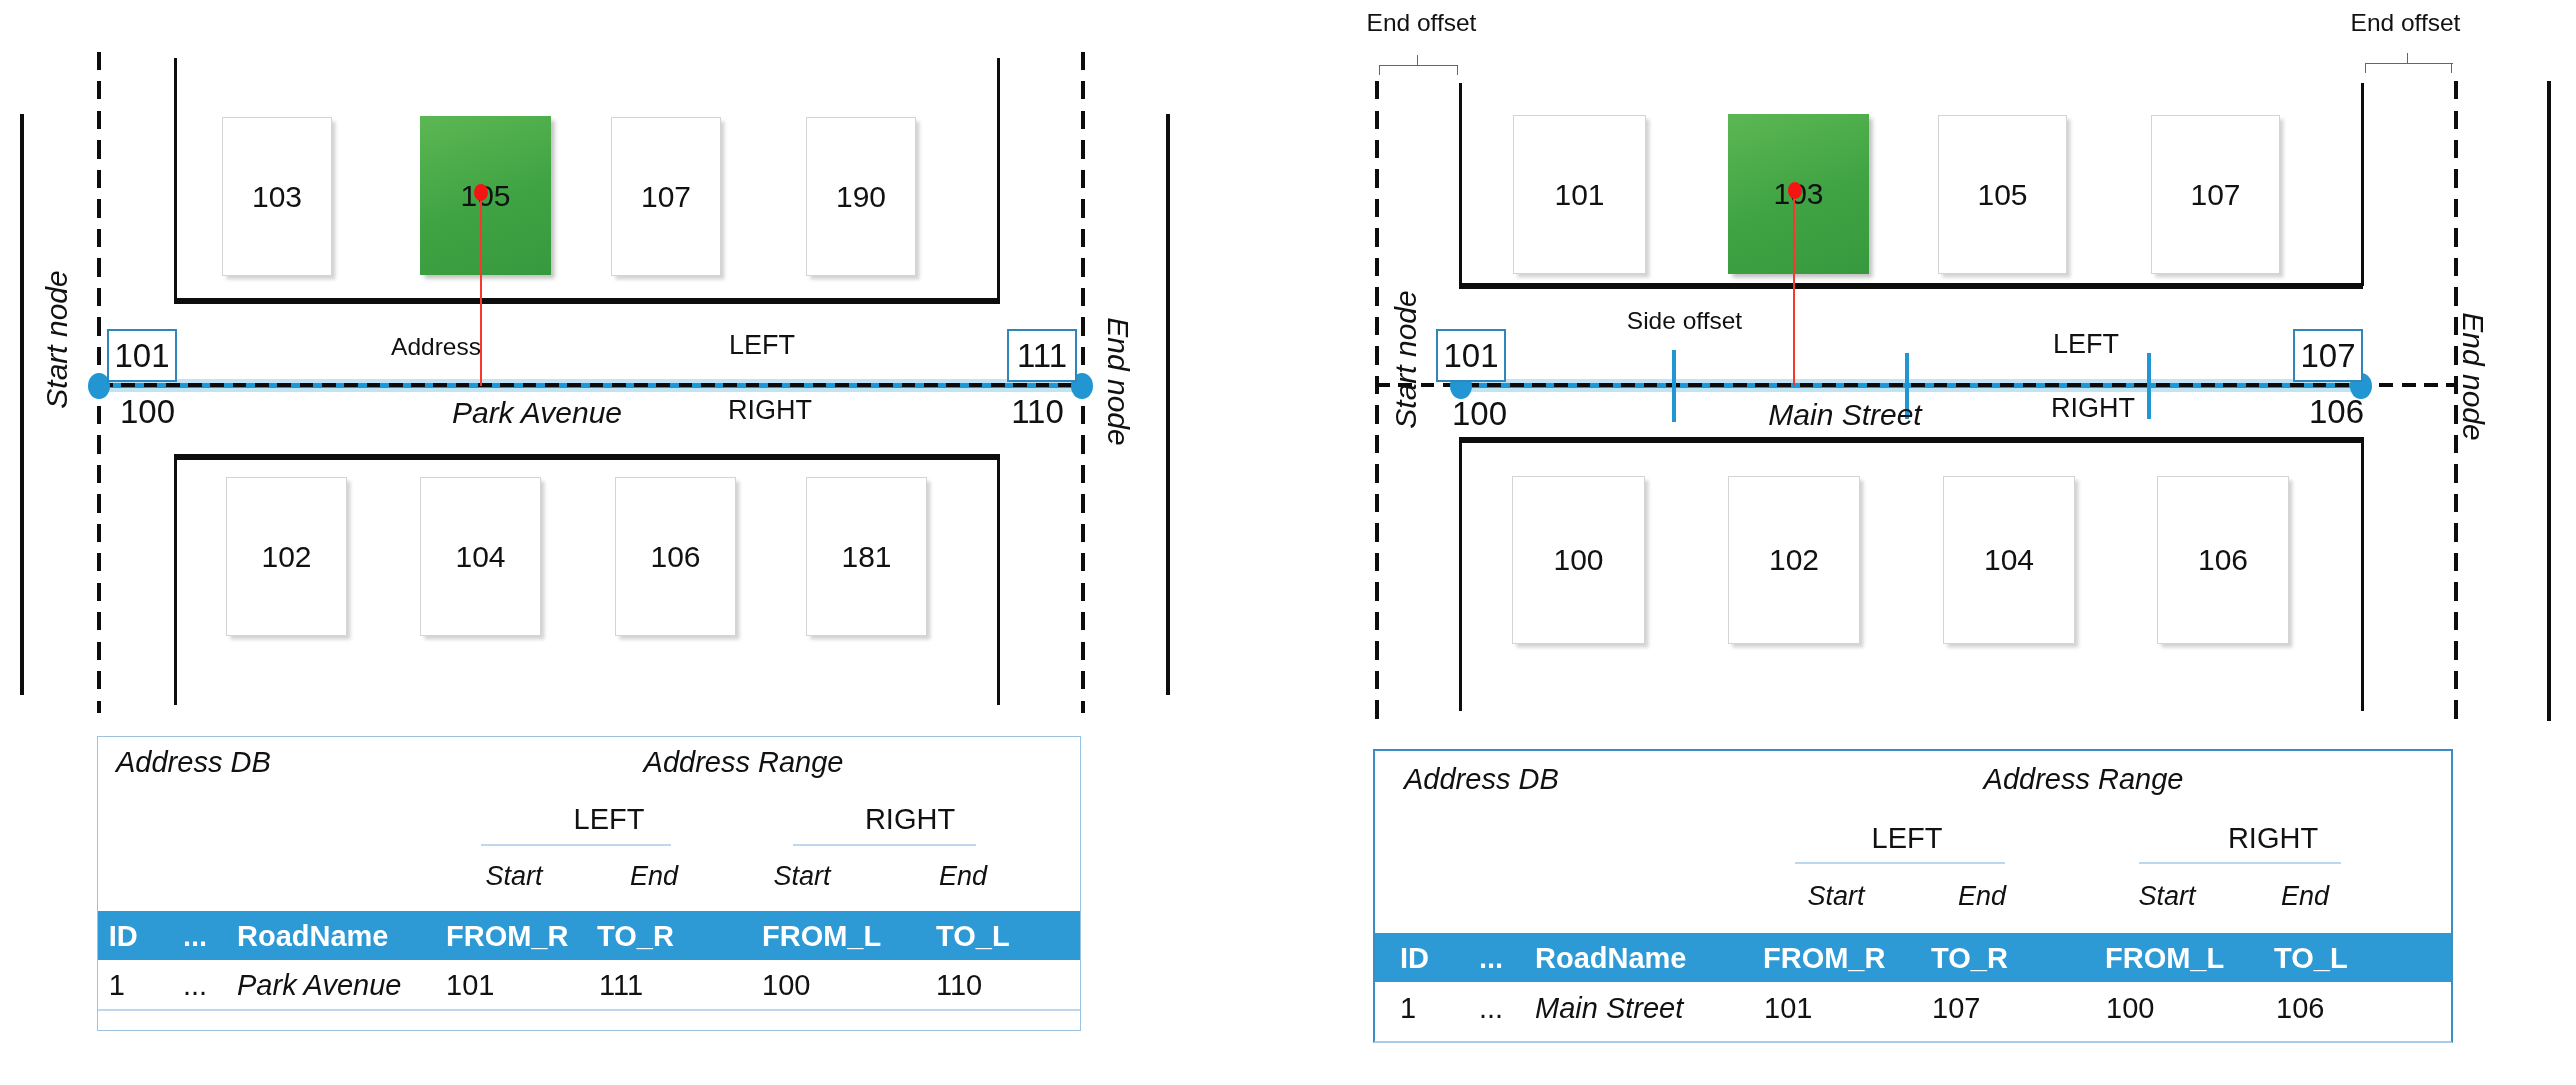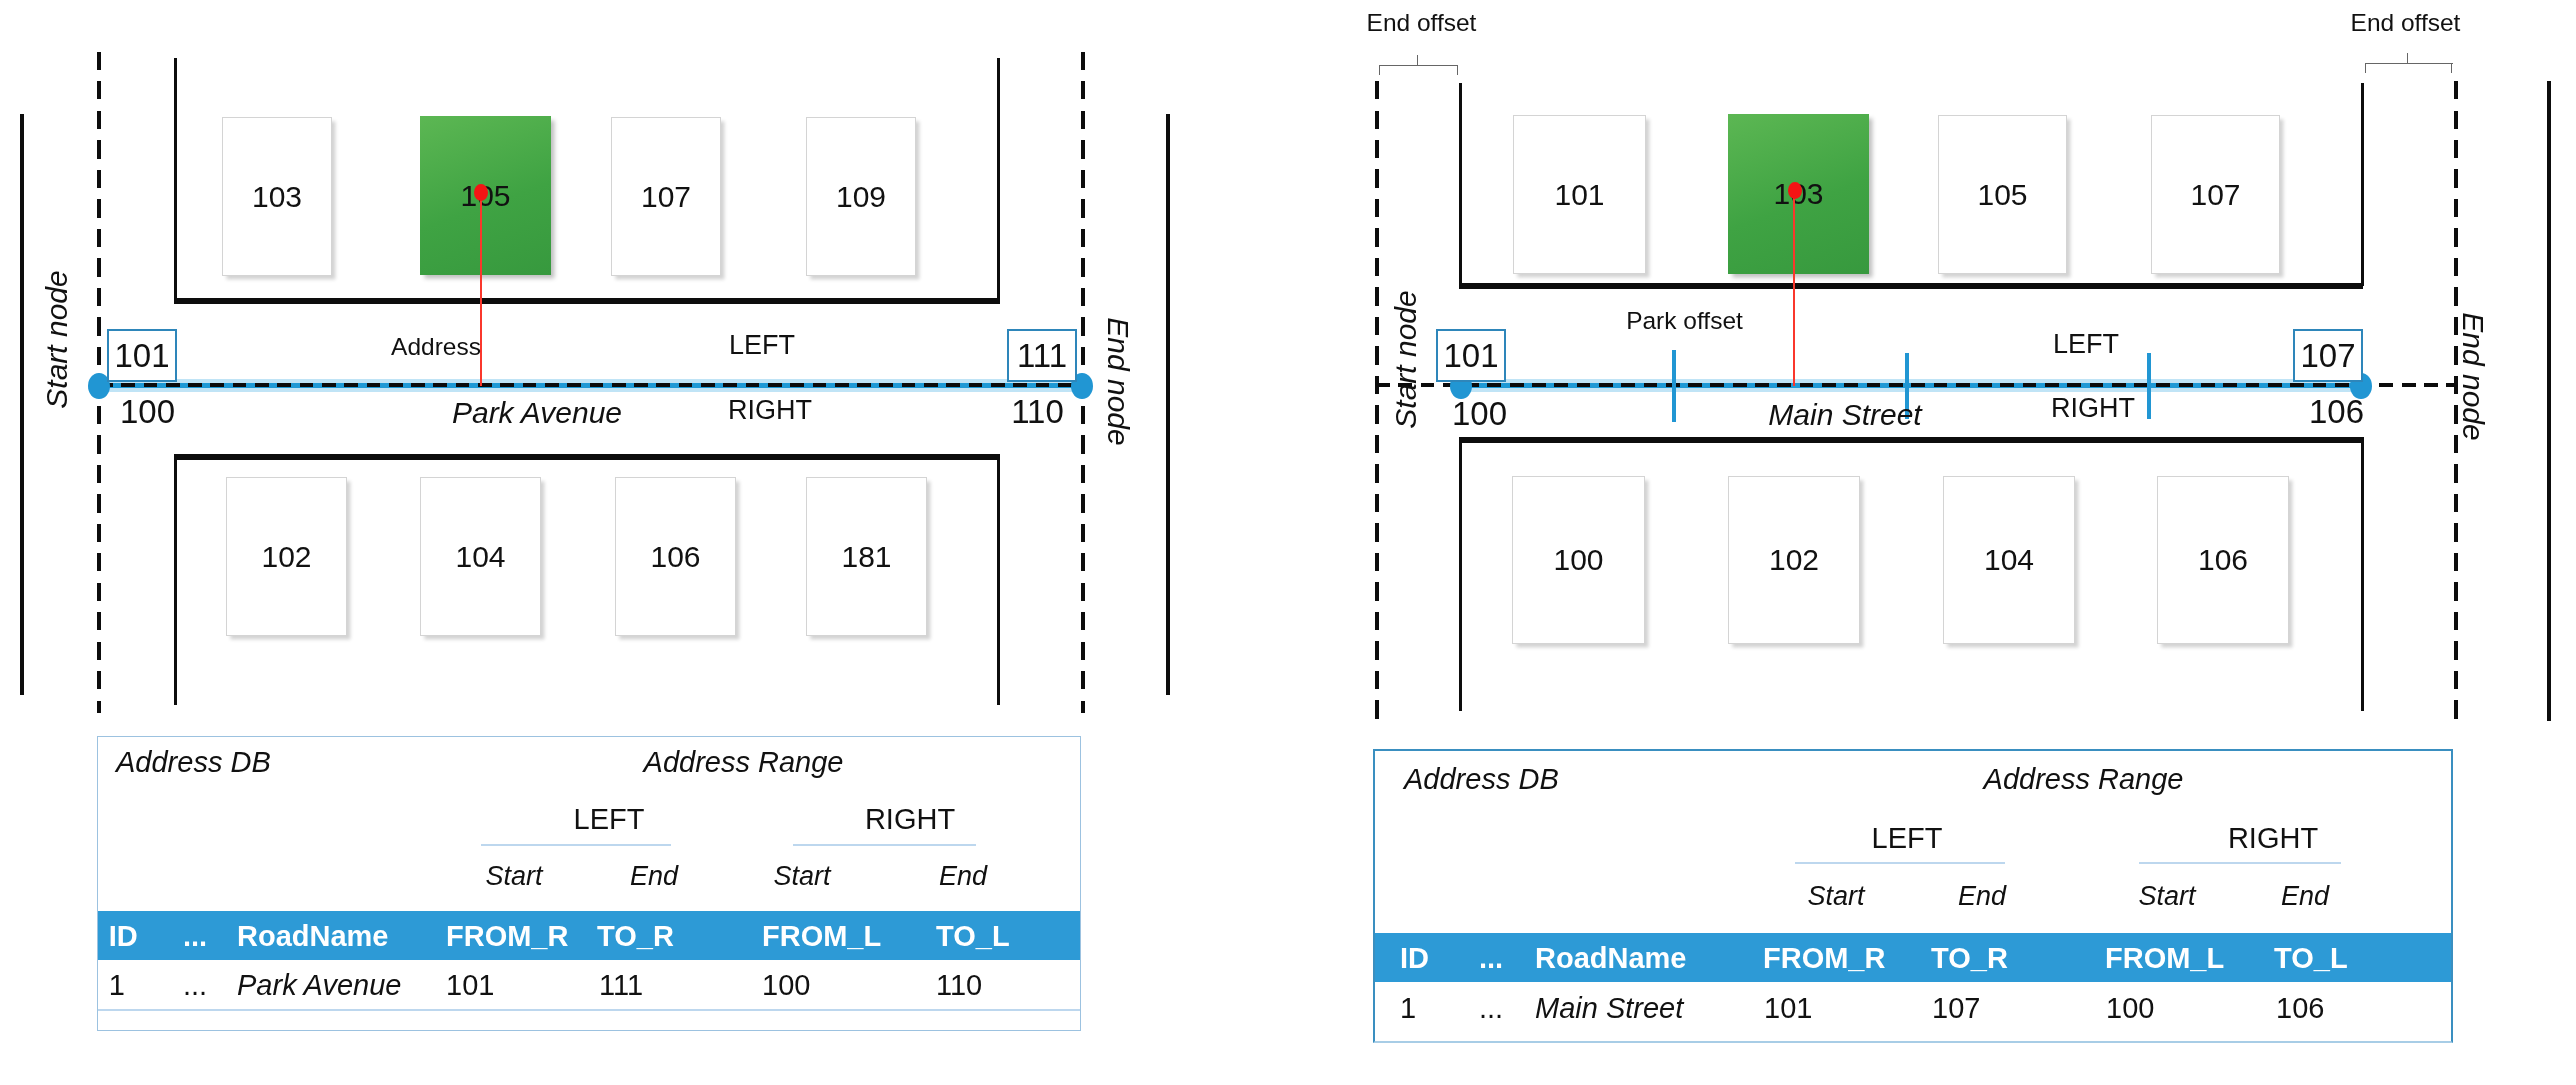--- a/index.html
+++ b/index.html
@@ -77,21 +77,21 @@
     <div class="bldg" style="left:222px;top:117px;width:108px;height:157px;">
         <span>103</span>
       </div>
     <div class="bldg green" style="left:420px;top:116px;width:131px;height:159px;">
         <span>105</span>
       </div>
     <div class="bldg" style="left:611px;top:117px;width:108px;height:157px;">
         <span>107</span>
       </div>
     <div class="bldg" style="left:806px;top:117px;width:108px;height:157px;">
-        <span>109</span>
+        <span>190</span>
       </div>
 
     <div class="bldg" style="left:226px;top:477px;width:119px;height:157px;">
         <span>102</span>
       </div>
     <div class="bldg" style="left:420px;top:477px;width:119px;height:157px;">
         <span>104</span>
       </div>
     <div class="bldg" style="left:615px;top:477px;width:119px;height:157px;">
         <span>106</span>
@@ -196,21 +196,21 @@
 
     <div class="node-box" style="left:1436px;top:329px;width:66px;height:49px;">
         <span>101</span>
       </div>
     <div class="node-num" style="left:1440px;top:395px;width:79px;">100</div>
     <div class="node-box" style="left:2293px;top:329px;width:66px;height:49px;">
         <span>107</span>
       </div>
     <div class="node-num" style="left:2297px;top:393px;width:79px;">106</div>
 
-    <div class="lbl small" style="left:1605px;top:307px;width:159px;">Park offset</div>
+    <div class="lbl small" style="left:1605px;top:307px;width:159px;">Side offset</div>
     <div class="lbl" style="left:2014px;top:329px;width:144px;">LEFT</div>
     <div class="lbl" style="left:2021px;top:393px;width:144px;">RIGHT</div>
     <div class="streetname" style="left:1719px;top:398px;width:252px;">Main Street</div>
     <div class="rot ccw" style="left:1304px;top:343px;">Start node</div>
     <div class="rot cw" style="left:2372px;top:360px;">End node</div>
   </div>
 
   <div class="tbl" style="left:97px;top:736px;width:982px;height:293px;border:1.4px solid #9cc2e0;">
     <div class="title" style="left:18px;top:8.6px;">Address DB</div>
     <div class="title" style="left:494px;top:8.6px;width:303px;text-align:center;">Address Range</div>

